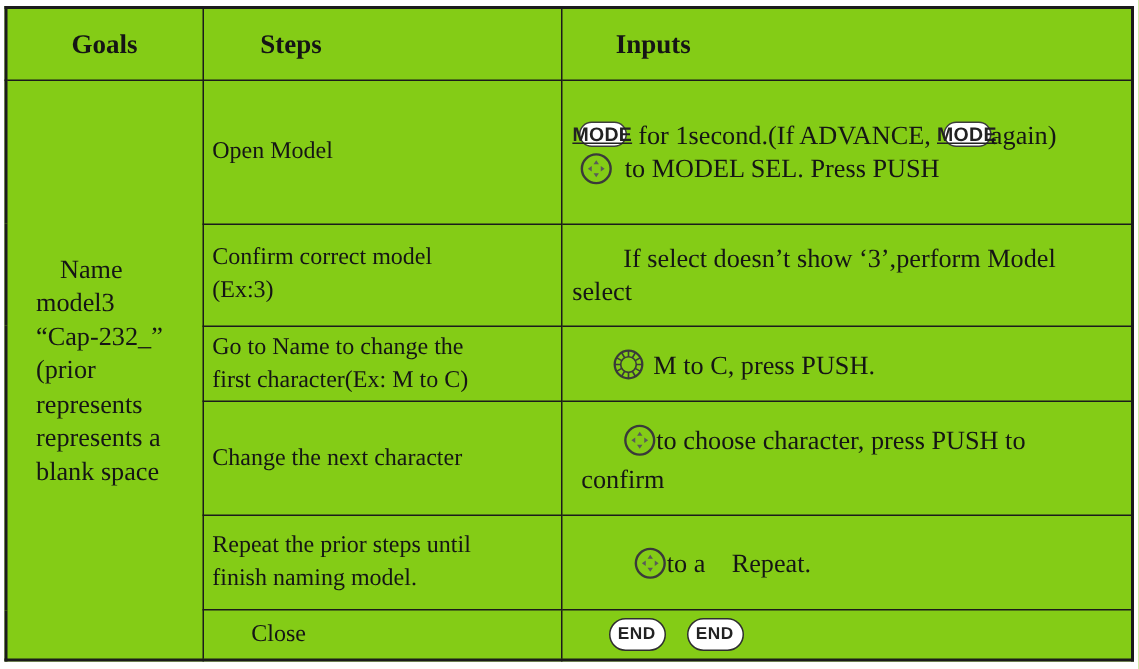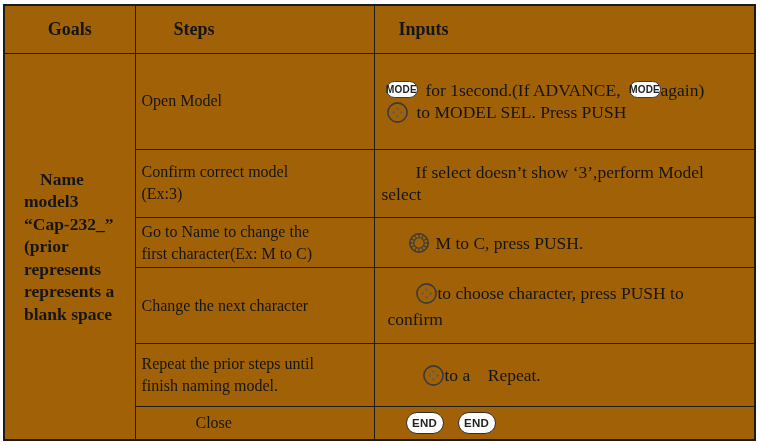--- a/index.html
+++ b/index.html
@@ -4,42 +4,42 @@
 <style>
   html, body { margin: 0; padding: 0; background: #ffffff; }
   .page {
     width: 759px; height: 446px; box-sizing: border-box;
     background: #ffffff; padding: 4px 3px;
     font-family: "Liberation Serif", "DejaVu Serif", serif;
     color: #151515;
   }
   table.manual {
     border-collapse: collapse; table-layout: fixed;
-    width: 753px; height: 437px; background: #a16207;
+    width: 753px; height: 437px; background: #84cc16;
     border: 2.4px solid #1b1b1b;
   }
   td, th { border: 1.6px solid #1b1b1b; vertical-align: middle; padding: 0; overflow: hidden; }
   th { font-size: 18px; font-weight: bold; text-align: left; }
   th.h-goals { text-align: center; }
   th.h-steps { padding-left: 38px; margin-top: 14px; }
-  th.h-inputs { padding-left: 24px; }
+  th.h-inputs { padding-left: 36px; }
 
   tr.hdr   { height: 48px; }
   tr.row1  { height: 96px; }
   tr.row2  { height: 68px; }
   tr.row3  { height: 50px; }
   tr.row4  { height: 76px; }
   tr.row5  { height: 63px; }
   tr.row6  { height: 33px; }
 
-  .goals-cell { padding: 0 4px 0 19px; font-size: 17.5px; line-height: 22.5px; font-weight: bold; }
+  .goals-cell { padding: 0 4px 0 19px; font-size: 17.5px; line-height: 22.5px; }
   .goals-cell .first { padding-left: 16px; }
 
   .steps-cell { padding-left: 6px; font-size: 16px; line-height: 22px; }
-  .steps-close { padding-left: 60px; }
+  .steps-close { padding-left: 32px; }
 
   .inputs-cell { font-size: 17.5px; line-height: 22px; }
   .iline { display: flex; align-items: center; }
   .tline { display: block; }
   .pre { white-space: pre-wrap; }
   .gap6 { margin-left: 6px; }
   .gap8 { margin-left: 8px; }
   .gap10 { }
 
   .in-r1 { padding-left: 11px; }
@@ -51,21 +51,21 @@
   .in-r4-l2 { padding-left: 13px; margin-top: 3px; }
   .in-r5 { padding-left: 47px; }
   .in-r6 { padding-left: 31px; }
 
   .pill {
     box-sizing: border-box; display: inline-flex; flex: none;
     align-items: center; justify-content: center;
     font-family: "Liberation Sans", "DejaVu Sans", sans-serif;
     font-weight: 700; color: #222222; background: #ffffff;
   }
-  .pill-mode { width: 32px; height: 17px; border: 1.7px solid #3c3c3c; border-radius: 9px; font-size: 10px; letter-spacing: 0.2px; }
+  .pill-mode { width: 32px; height: 17px; border: 1.7px solid #3c3c3c; border-radius: 9px; font-size: 13px; letter-spacing: 0.2px; text-decoration: underline; }
   .pill-end  { width: 38px; height: 22px; border: 1.9px solid #2e2e2e; border-radius: 12px; font-size: 11.5px; letter-spacing: 0.3px; }
   .icon-svg { flex: none; display: block; }
 </style>
 </head>
 <body>
 
 <div class="page">
   <table class="manual">
     <colgroup>
       <col style="width:131px">

